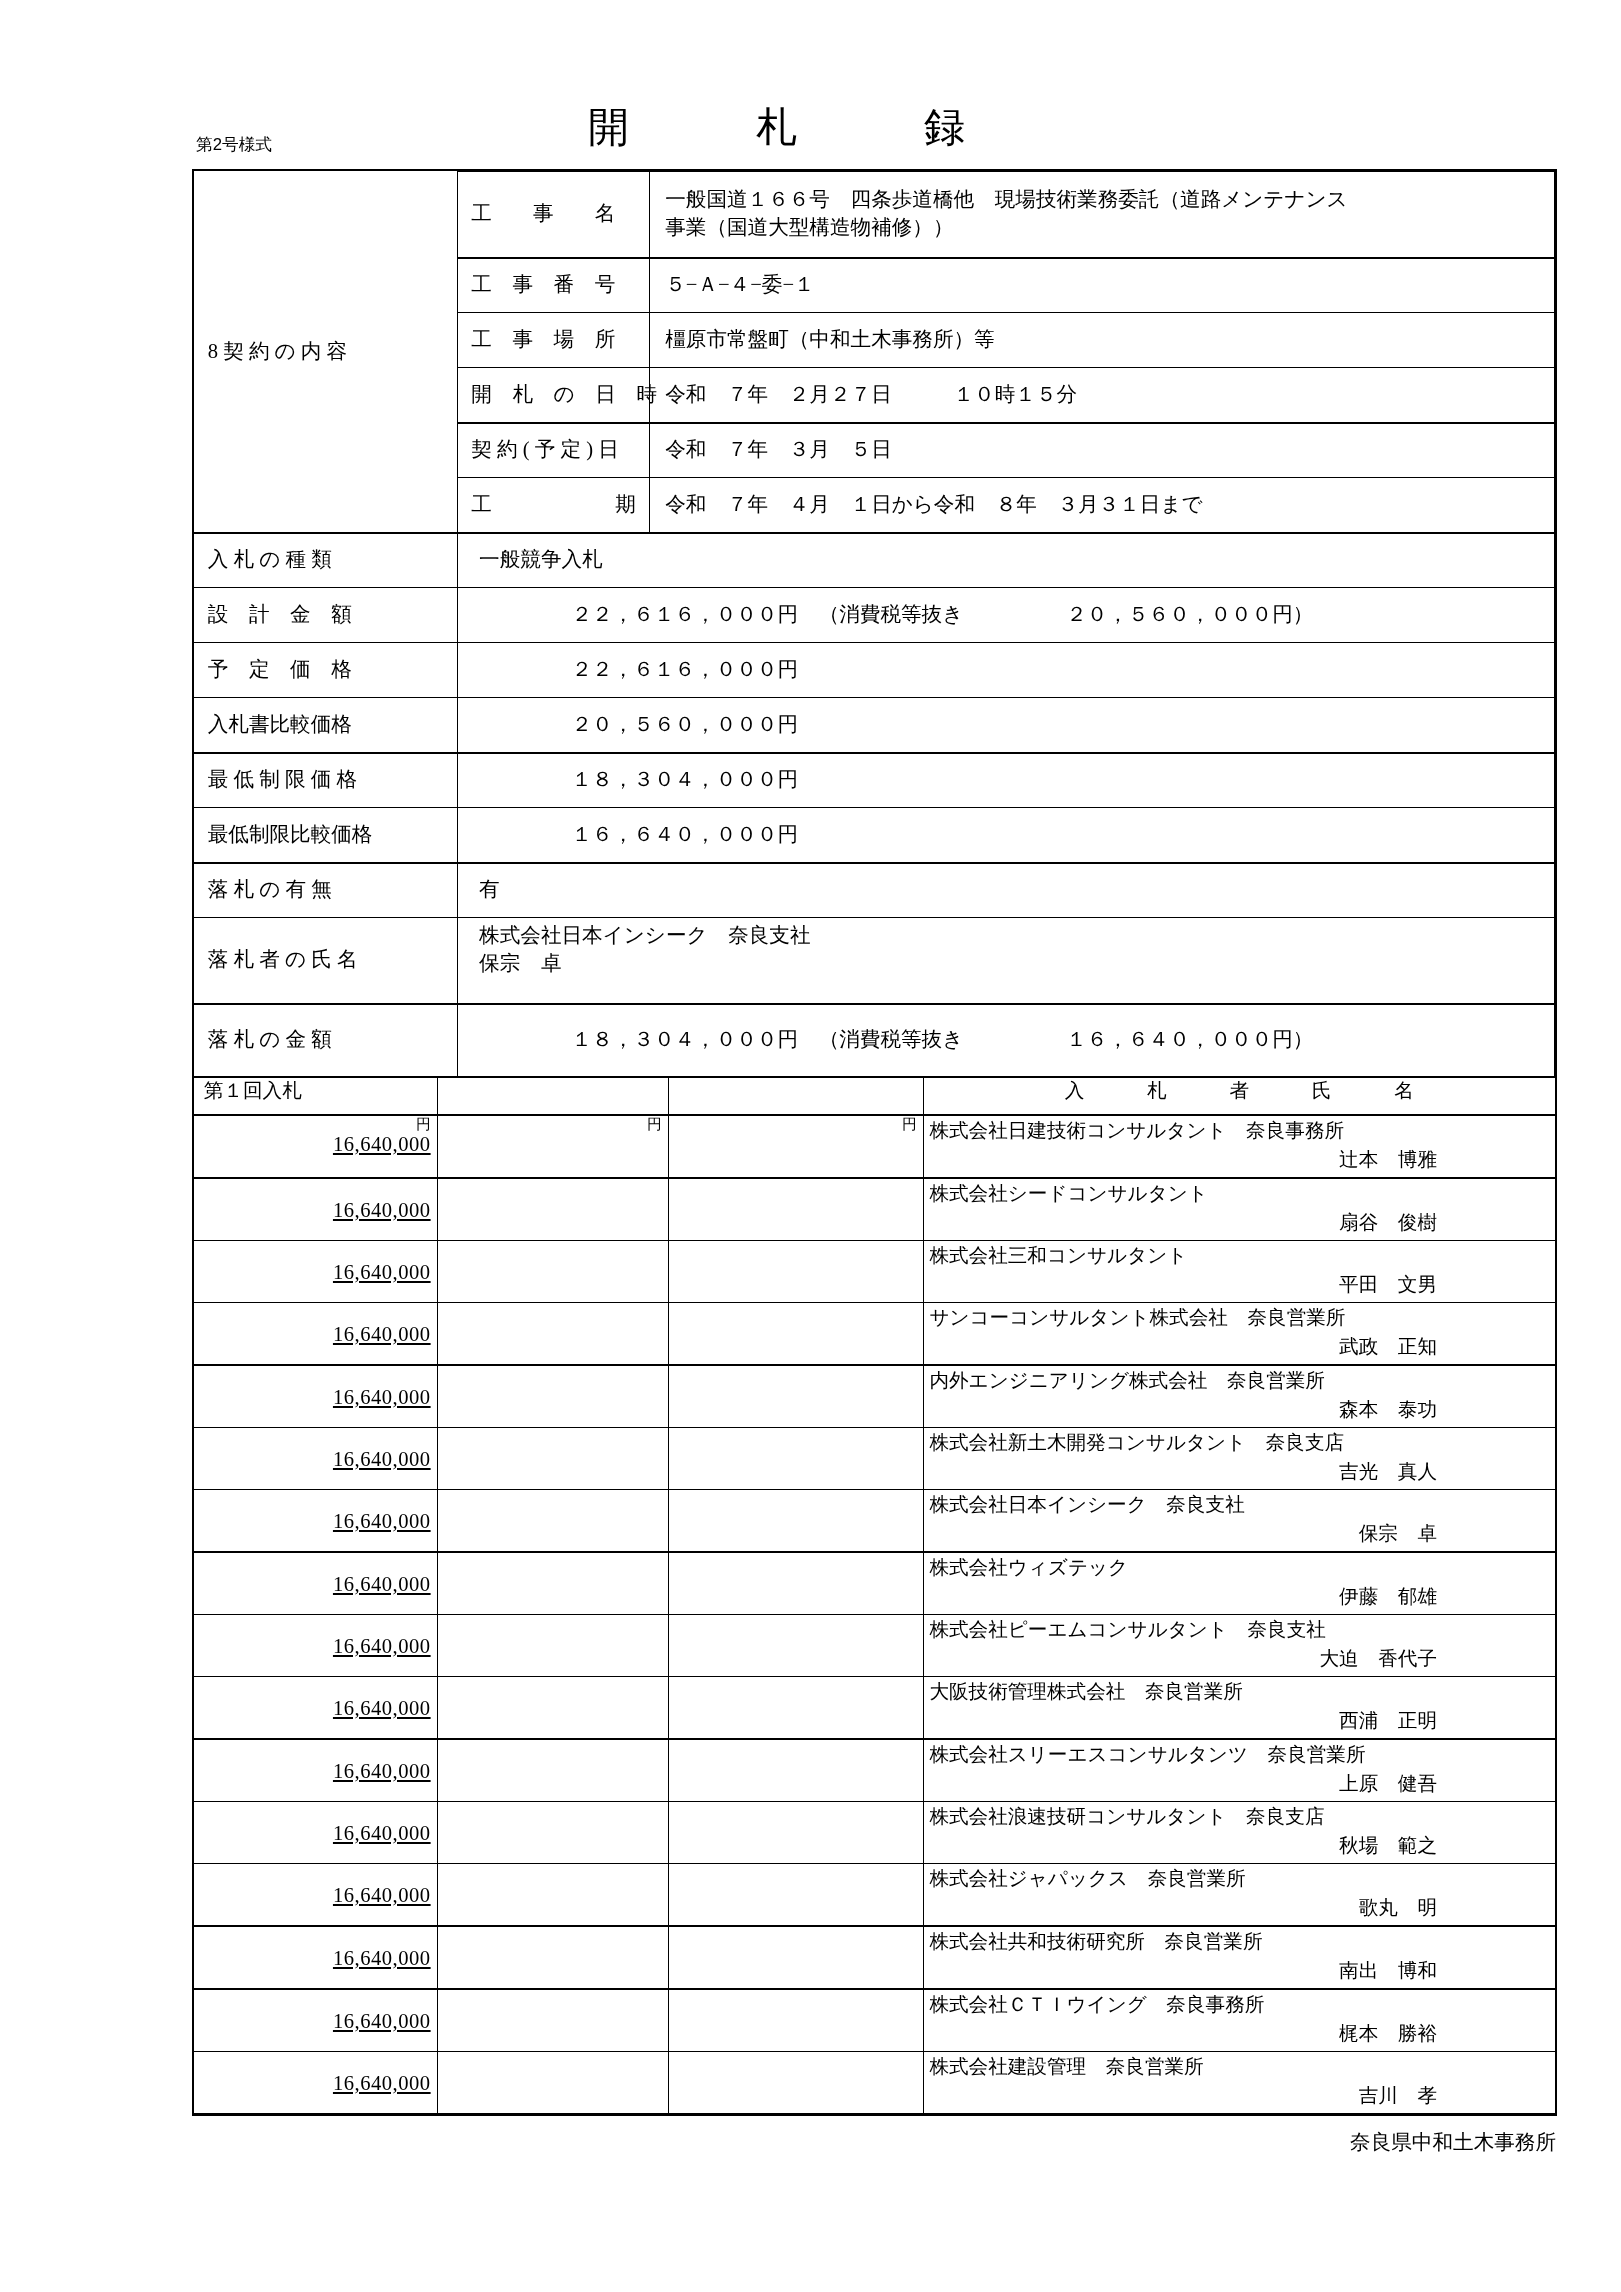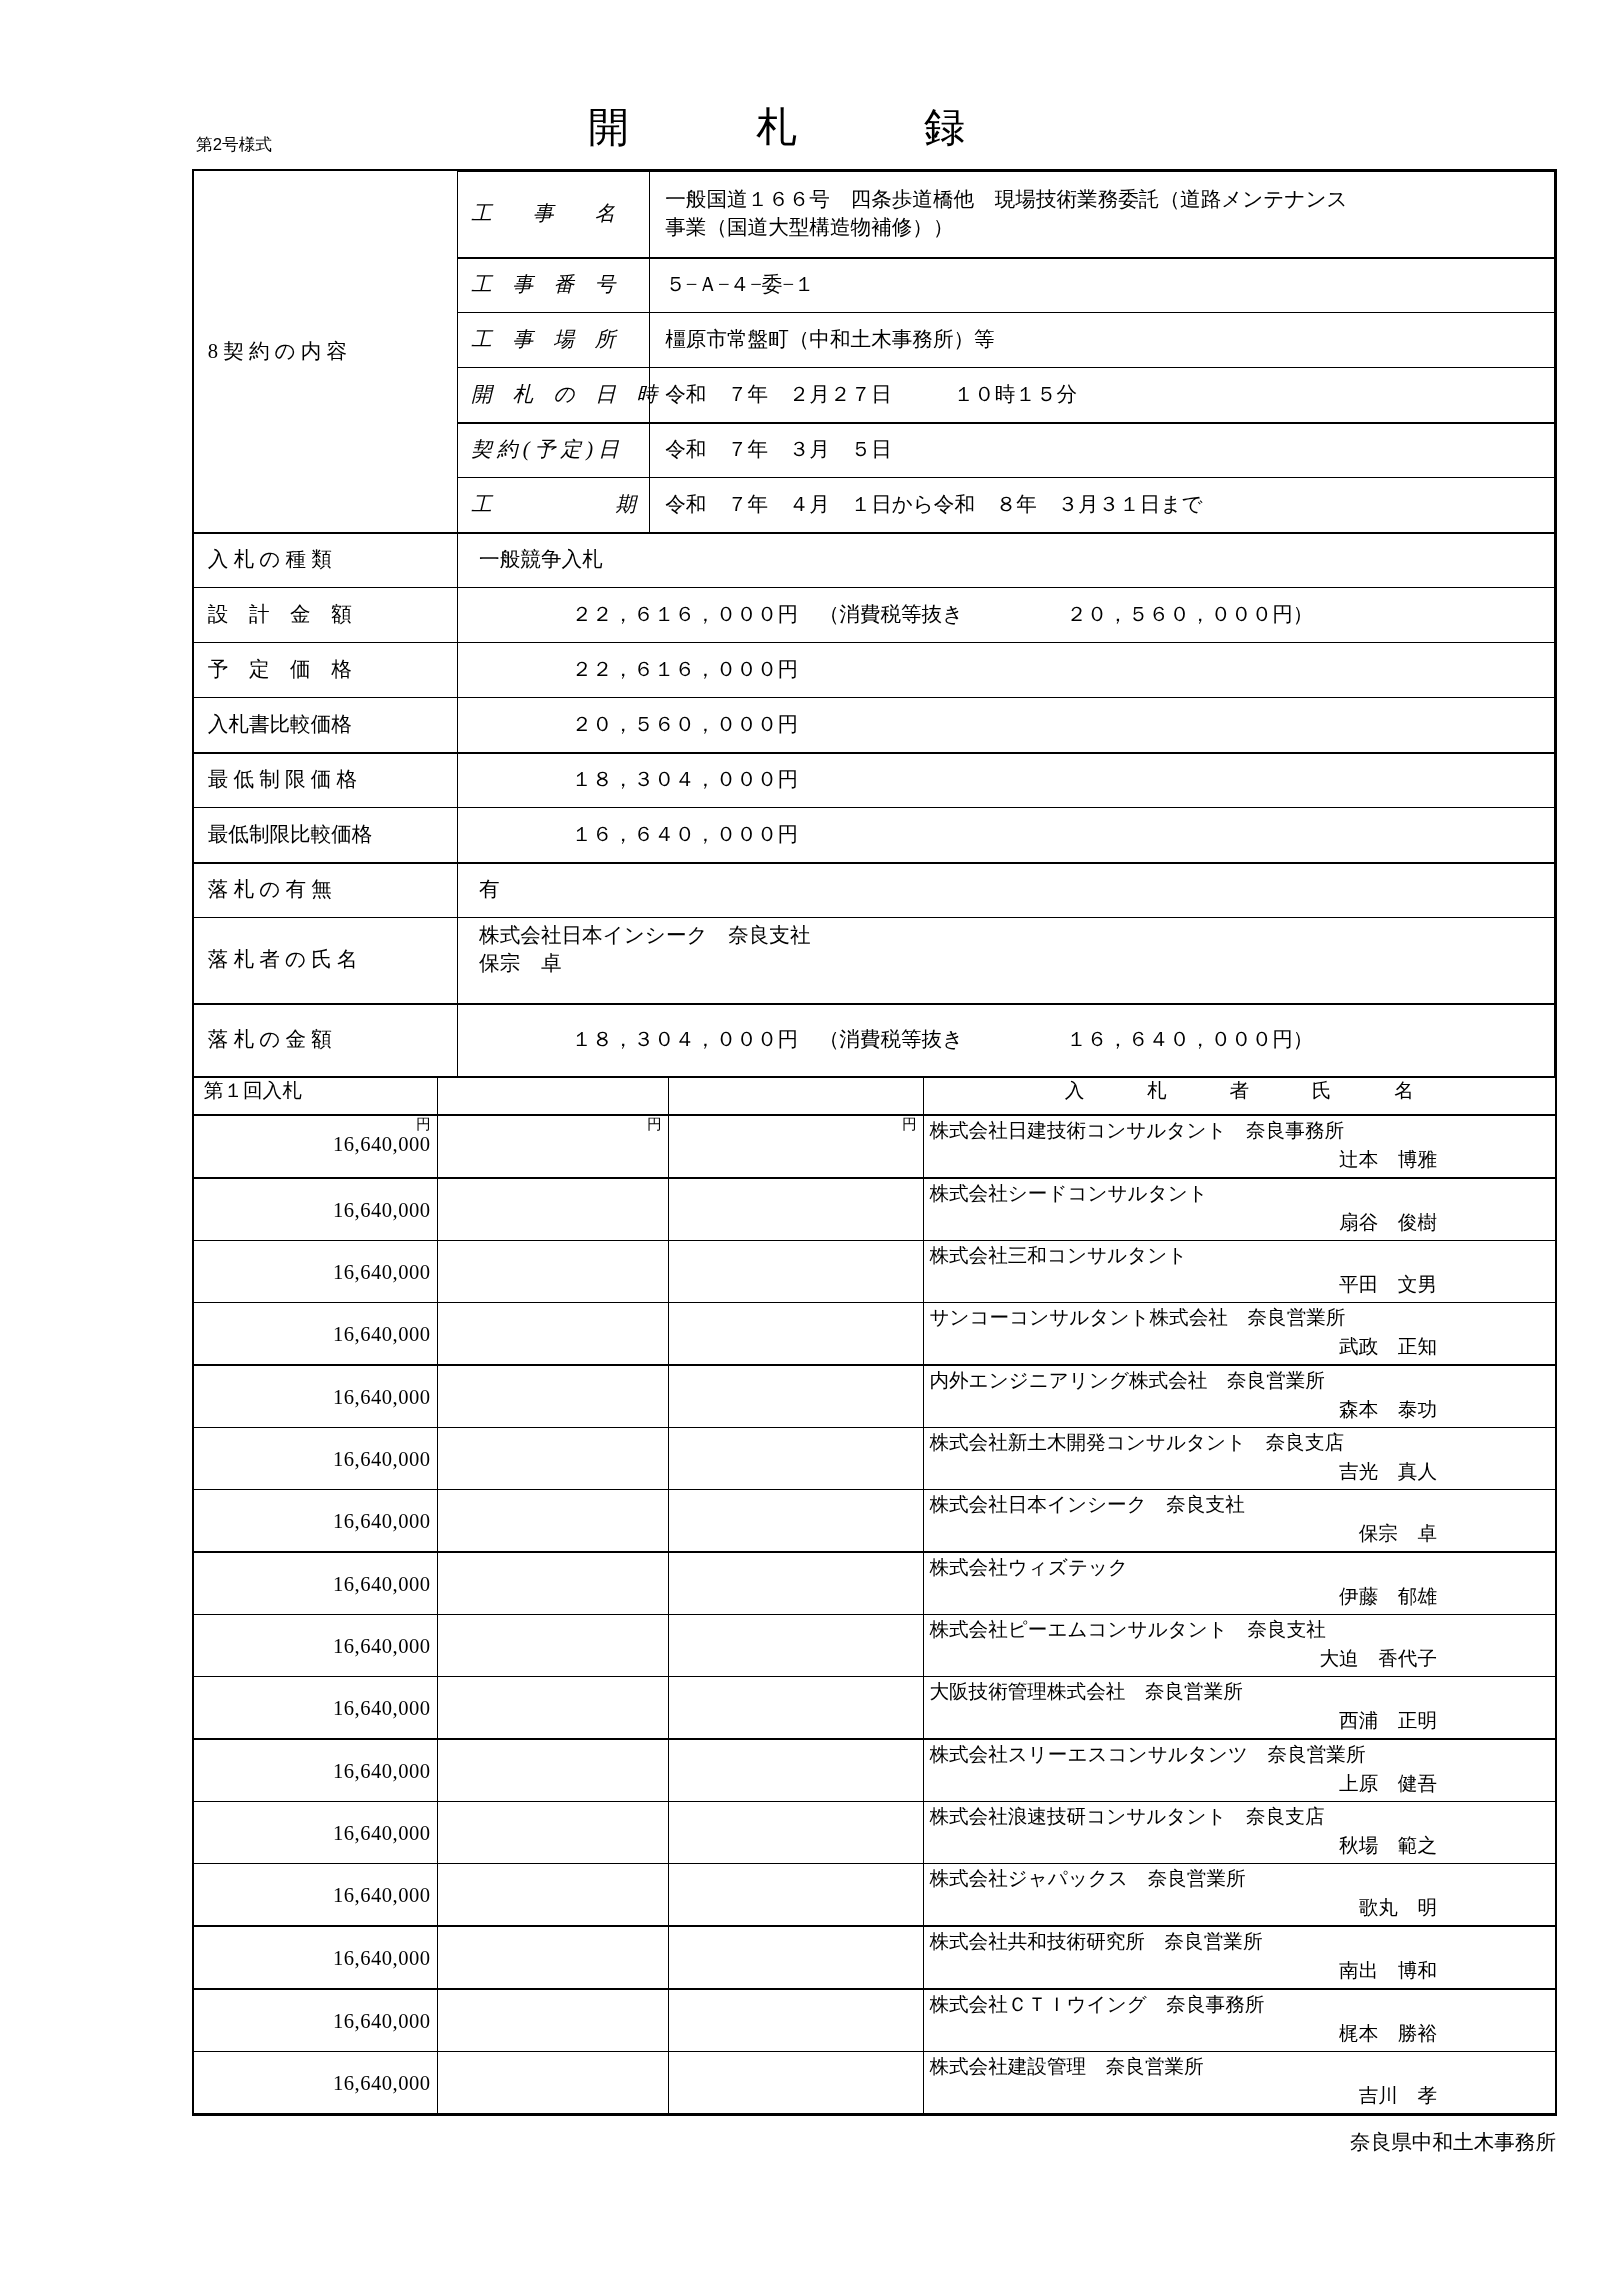--- a/index.html
+++ b/index.html
@@ -73,21 +73,20 @@
     padding-left: 13.7px !important;
     padding-right: 9.8px !important;
     font-size: 20.6px;
     white-space: nowrap;
   }
   .sub-lbl {
     width: 192px;
     padding-left: 13.7px !important;
     padding-right: 7.8px !important;
     white-space: nowrap;
-    font-style: italic;
   }
 
   .val {
     padding-left: 15.7px !important;
     padding-right: 7.8px !important;
     white-space: nowrap;
   }
   .val2 {
     padding-left: 15.7px !important;
     white-space: pre;
@@ -146,20 +145,21 @@
     height: 16.7px;
     line-height: 16.7px;
     font-family: "Liberation Serif", "DejaVu Serif", serif;
   }
   .amt {
     text-align: right;
     padding-right: 5.9px !important;
     font-size: 20.6px;
     font-family: "Liberation Serif", "DejaVu Serif", serif;
     letter-spacing: 0.5px;
+    text-decoration: underline;
   }
   .amt-pad { padding-top: 19.6px; }
   .bidder {
     padding-left: 5.9px !important;
     font-size: 19.6px;
     line-height: 1.5;
   }
   .bidder .company { display: block; white-space: nowrap; }
   .bidder .person {
     display: block;

